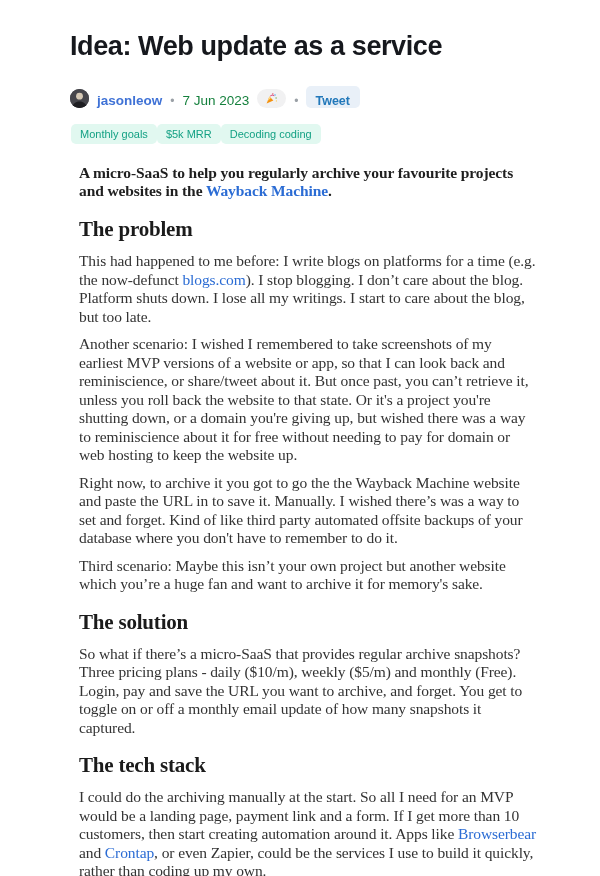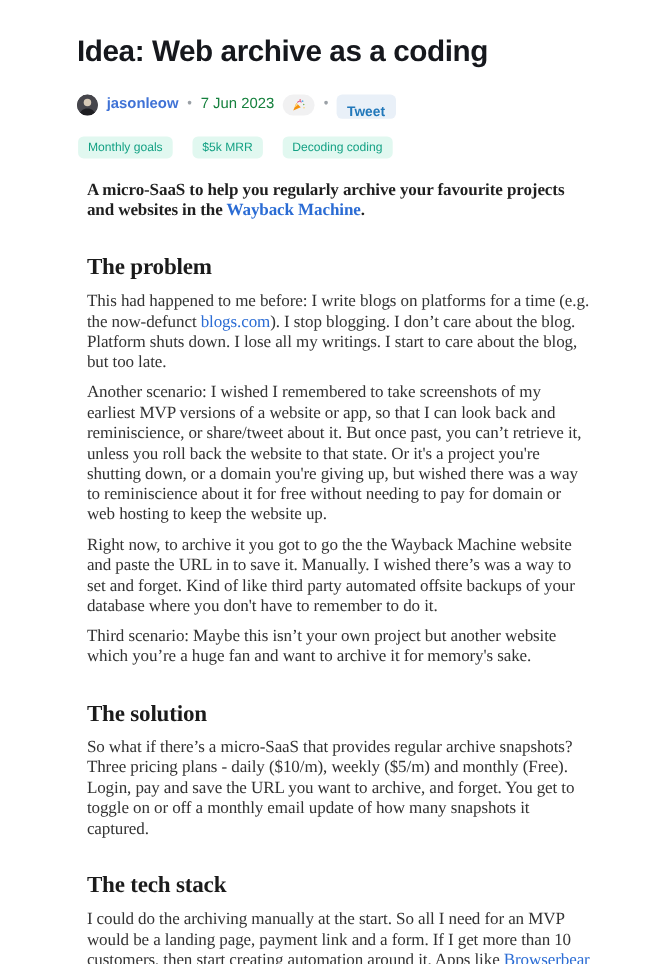--- a/index.html
+++ b/index.html
@@ -7,21 +7,21 @@
   body { width: 600px; font-family: "Liberation Sans", sans-serif; }
   .page { width: 600px; min-height: 876px; background: #ffffff; padding: 30px 70px 16px 70px; overflow: hidden; }
 
   h1.title {
     font-family: "Liberation Sans", sans-serif;
     font-size: 27px; line-height: 1.25; font-weight: 700;
     color: #16181d; letter-spacing: -0.4px;
     margin: 0 0 22px 0;
   }
 
-  .byline { display: flex; align-items: flex-start; gap: 8px; height: 22px; margin: 0 0 16px 0; }
+  .byline { display: flex; align-items: flex-end; gap: 8px; height: 22px; margin: 0 0 16px 0; }
   .avatar {
     width: 19px; height: 19px; border-radius: 50%; overflow: hidden;
     background: #3a3a3e; display: inline-block; flex: 0 0 auto; cursor: pointer;
   }
   .avatar svg { display: block; }
   .author {
     color: #3f72d6; font-size: 13.5px; font-weight: 600; text-decoration: none; cursor: pointer;
   }
   .dot { color: #9aa0a6; font-size: 12px; }
   .date { color: #15803d; font-size: 13.5px; }
@@ -29,48 +29,48 @@
     background: #f1f1f2; border-radius: 10px; padding: 3px 8px;
     display: inline-flex; align-items: center; cursor: pointer; height: 19px;
   }
   .tweet-btn {
     display: inline-flex; align-items: center; gap: 5px;
     background: #e9f0f8; border-radius: 5px; padding: 3px 10px 3px 9px; height: 22px;
     color: #2278ba; font-size: 12.5px; font-weight: 700; text-decoration: none; cursor: pointer; flex-direction: column;
   }
   .tweet-btn svg { display: block; }
 
-  .tags { display: flex; gap: 18px; margin: 0 0 20px 1px; }
+  .tags { display: flex; margin: 0 0 20px 1px; }
   .tag {
     background: #e1f8f0; color: #14a184; font-size: 11px; font-weight: 500;
     padding: 4px 9px; border-radius: 5px; line-height: 1.1; cursor: pointer; white-space: nowrap;
   }
 
   .prose {
     margin-left: 9px; width: 458px;
     font-family: "Liberation Serif", serif;
     font-size: 15.5px; line-height: 18.5px; letter-spacing: -0.1px;
     color: #333333;
   }
   .prose p { margin: 0 0 9px 0; }
   .prose h2 {
     font-family: "Liberation Serif", serif;
     font-size: 21px; line-height: 1.2; font-weight: 700; color: #1b1b1b;
-    margin: 29px 0 10px 0; letter-spacing: -0.2px;
+    margin: 16px 0 10px 0; letter-spacing: -0.2px;
   }
   .prose .lead { font-weight: 700; color: #1f1f1f; font-family: Liberation Serif, serif; }
   .prose a.link { color: #2b6cd4; text-decoration: none; cursor: pointer; }
   .prose .lead a.link { font-weight: 700; }
 </style>
 </head>
 <body>
 
 <div class="page">
 
-  <h1 class="title">Idea: Web archive as a coding</h1>
+  <h1 class="title">Idea: Web update as a service</h1>
 
   <div class="byline">
     <span class="avatar">
         <svg width="19" height="19" viewBox="0 0 19 19">
           <rect width="19" height="19" fill="#46464c"></rect>
           <circle cx="9.5" cy="7.2" r="3.4" fill="#d6c9b6"></circle>
           <path d="M2.5 19c0-4 3.1-6.4 7-6.4s7 2.4 7 6.4z" fill="#1e1e22"></path>
         </svg>
       </span>
     <a class="author">jasonleow</a>

